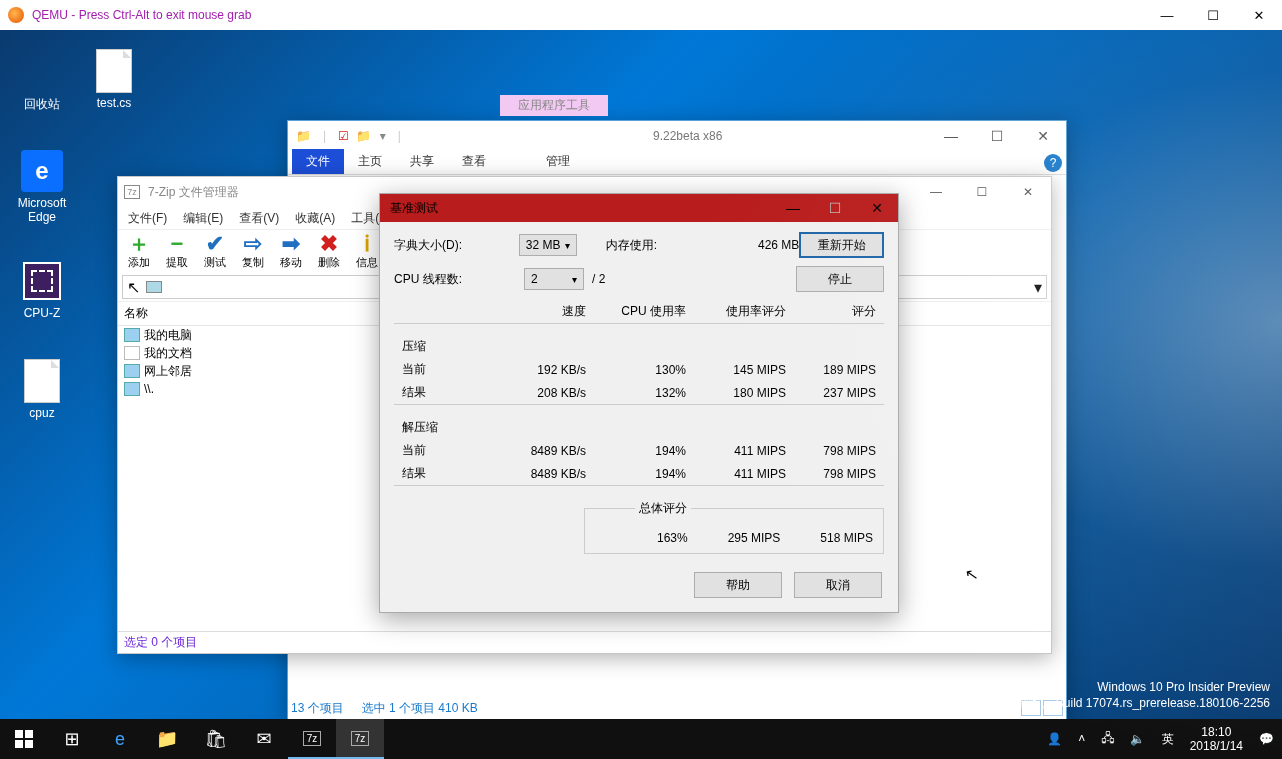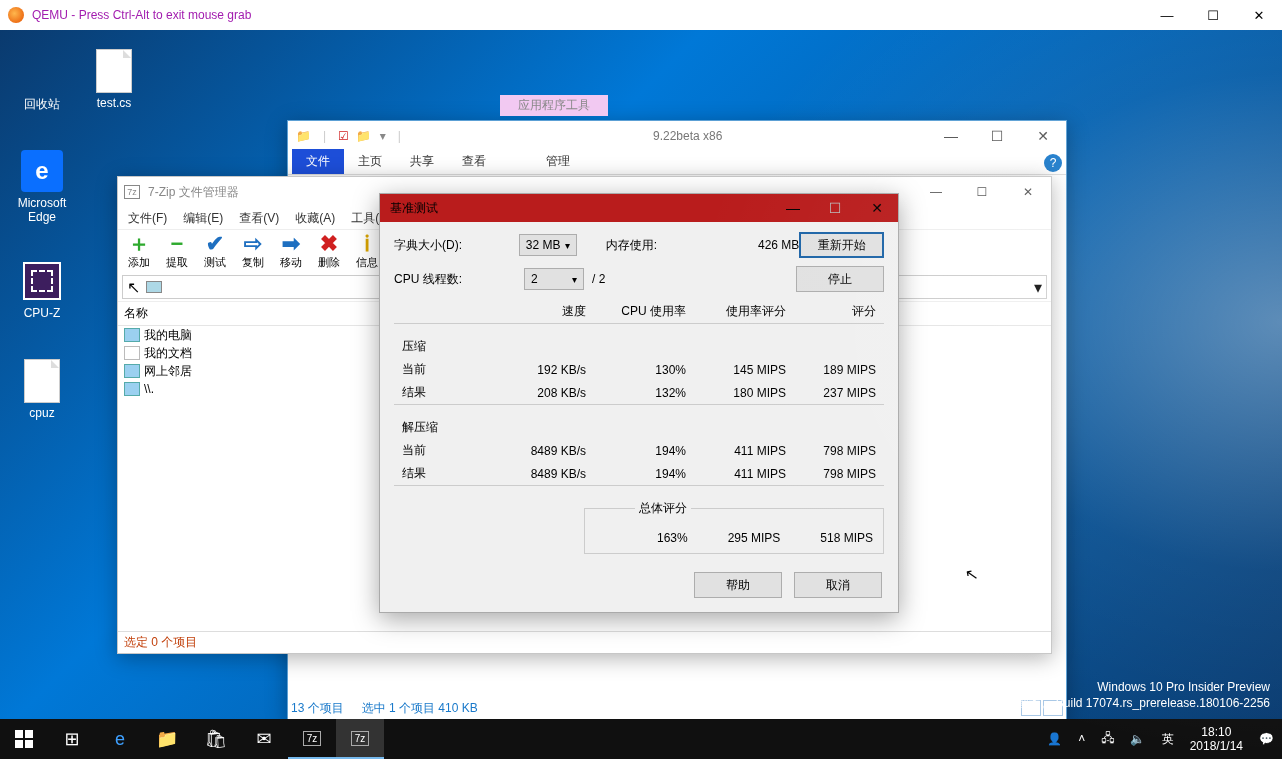--- a/index.html
+++ b/index.html
@@ -77,21 +77,21 @@
 .sz-menu span { padding:2px 6px; cursor:pointer; }
 .sz-toolbar { height:44px; display:flex; align-items:center; padding-left:2px; border-top:1px solid #eee; }
 .sz-tb { width:38px; text-align:center; font-size:11px; cursor:pointer; }
 .sz-tb .ic { font-size:22px; font-weight:bold; line-height:22px; height:22px; }
 .sz-addr { height:24px; display:flex; align-items:center; border:1px solid #ccc; margin:2px 4px; padding:0 4px; }
 .sz-addr .drv { width:16px; height:12px; background:#add8e6; border:1px solid #888; margin-right:4px; }
 .sz-list { border-top:1px solid #eee; }
 .sz-hdr { height:24px; border-bottom:1px solid #e5e5e5; display:flex; align-items:center; padding-left:6px; font-size:12px; }
 .sz-row { display:flex; align-items:center; height:18px; font-size:12px; padding-left:6px; cursor:pointer; }
 .sz-row .ri { width:16px; height:14px; margin-right:4px; }
-.sz-status { position:absolute; bottom:0; left:0; right:0; height:22px; border-top:1px solid #ddd; font-size:12px; padding-left:6px; display:flex; align-items:center; color:#c2410c; }
+.sz-status { position:absolute; bottom:0; left:0; right:0; height:22px; border-top:1px solid #ddd; font-size:12px; padding-left:6px; display:flex; align-items:center; color:#6d28d9; }
 
 
 .bench { position:absolute; left:379px; top:163px; width:520px; height:420px; background:#f0f0f0; border:1px solid #aaa; box-shadow:0 6px 24px rgba(0,0,0,0.35); font-size:12px; }
 .bench-title { height:28px; display:flex; align-items:center; padding-left:10px; background:#b91c1c; }
 .bench-title .txt { flex:1; }
 .bench-ctl { display:flex; }
 .bench-ctl div { width:42px; height:28px; display:flex; align-items:center; justify-content:center; font-size:14px; cursor:pointer; }
 .bench-body { padding:10px 14px; }
 .row { display:flex; align-items:center; margin-bottom:8px; }
 .lbl { width:130px; }

